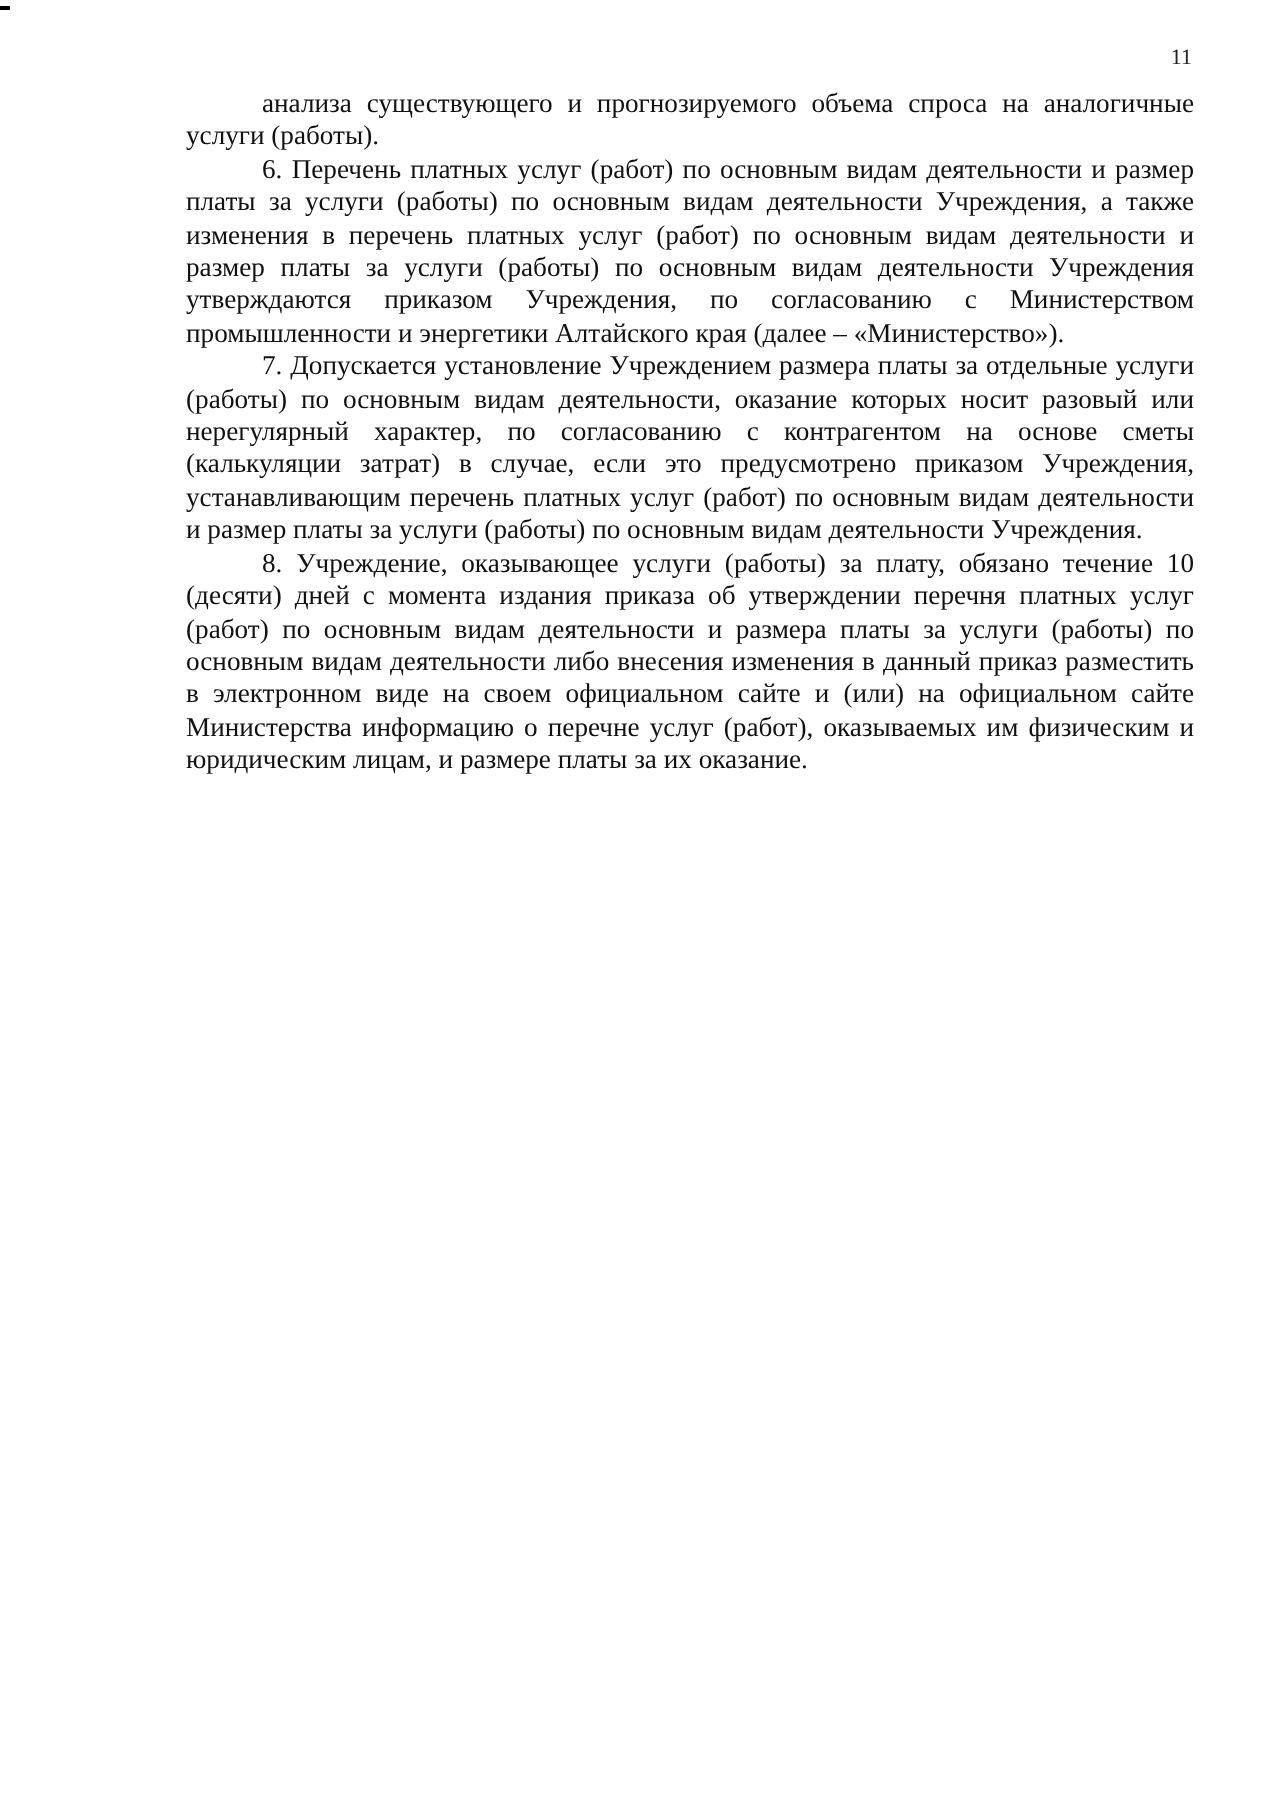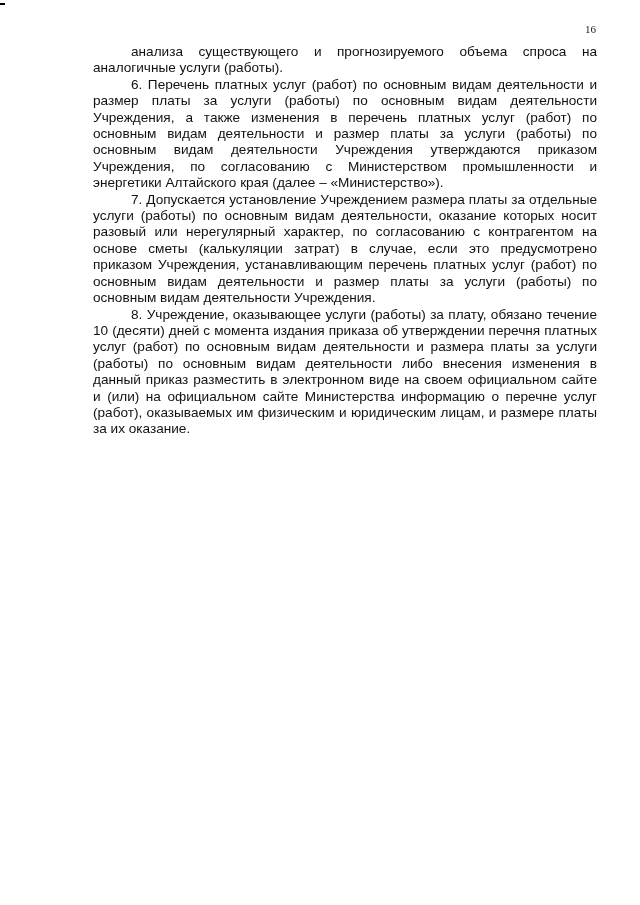--- a/index.html
+++ b/index.html
@@ -4,30 +4,30 @@
 <style>
   html, body { margin: 0; padding: 0; background: #ffffff; }
   body { width: 640px; height: 905px; position: relative; overflow: hidden; }
   .corner-mark { position: absolute; left: 0; top: 3px; width: 5px; height: 2px; background: #000; }
   .page-number {
     position: absolute; right: 44px; top: 23px;
     font-family: "Liberation Serif", serif; font-size: 11px; color: #222;
   }
   .content {
     position: absolute; left: 93px; top: 44px; width: 504px;
-    font-family: Liberation Sans, sans-serif; font-size: 13.6px;
+    font-family: Liberation Serif, serif; font-size: 13.6px;
     line-height: 16.4px; color: #111; text-align: justify;
   }
   .content p { margin: 0; text-indent: 38px; text-align-last: left; }
   .content p.cont { text-indent: 38px; }
 </style>
 </head>
 <body>
 
 <div class="corner-mark"></div>
-<div class="page-number">16</div>
+<div class="page-number">11</div>
 
 <div class="content">
   <p class="cont">анализа существующего и прогнозируемого объема спроса на аналогичные услуги (работы).</p>
   <p>6. Перечень платных услуг (работ) по основным видам деятельности и размер платы за услуги (работы) по основным видам деятельности Учреждения, а также изменения в перечень платных услуг (работ) по основным видам деятельности и размер платы за услуги (работы) по основным видам деятельности Учреждения утверждаются приказом Учреждения, по согласованию с Министерством промышленности и энергетики Алтайского края (далее – «Министерство»).</p>
   <p>7. Допускается установление Учреждением размера платы за отдельные услуги (работы) по основным видам деятельности, оказание которых носит разовый или нерегулярный характер, по согласованию с контрагентом на основе сметы (калькуляции затрат) в случае, если это предусмотрено приказом Учреждения, устанавливающим перечень платных услуг (работ) по основным видам деятельности и размер платы за услуги (работы) по основным видам деятельности Учреждения.</p>
   <p>8. Учреждение, оказывающее услуги (работы) за плату, обязано течение 10 (десяти) дней с момента издания приказа об утверждении перечня платных услуг (работ) по основным видам деятельности и размера платы за услуги (работы) по основным видам деятельности либо внесения изменения в данный приказ разместить в электронном виде на своем официальном сайте и (или) на официальном сайте Министерства информацию о перечне услуг (работ), оказываемых им физическим и юридическим лицам, и размере платы за их оказание.</p>
 </div>
 
 </body></html>

